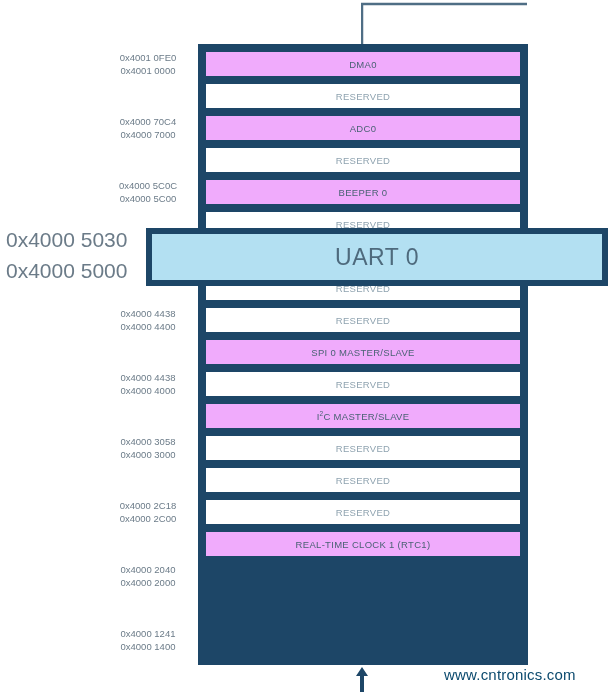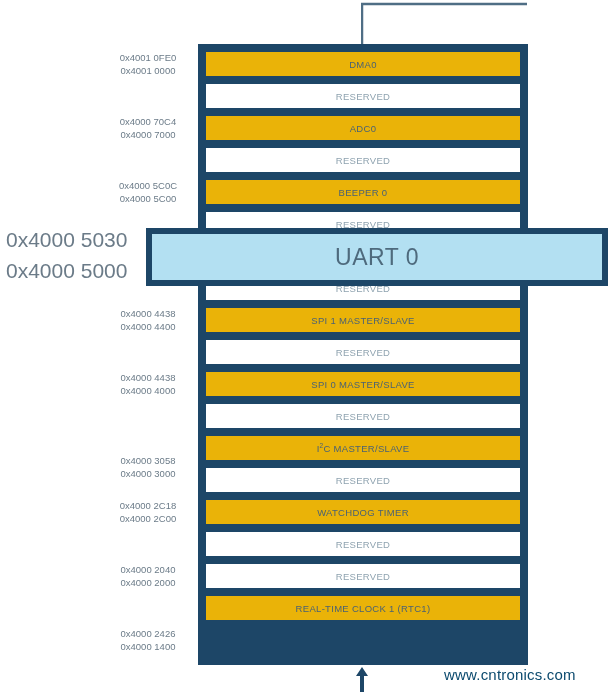--- a/index.html
+++ b/index.html
@@ -54,21 +54,21 @@
     display: flex;
     align-items: center;
     justify-content: center;
     box-sizing: border-box;
     font-size: 9.5px;
     letter-spacing: 0.3px;
     color: #4a6274;
     white-space: nowrap;
   }
   .mem-row.periph {
-    background: #eab308;
+    background: #f0abfc;
   }
   .mem-row.reserved {
     background: #ffffff;
     color: #8fa3b0;
   }
   .mem-row sup {
     font-size: 6.5px;
     vertical-align: super;
     line-height: 0;
   }
@@ -173,34 +173,34 @@
         <span class="addr-lo">0x4000 5C00</span>
       </div>
       <div class="addr-label" style="top: 307px;">
         <span class="addr-hi">0x4000 4438</span>
         <span class="addr-lo">0x4000 4400</span>
       </div>
       <div class="addr-label" style="top: 371px;">
         <span class="addr-hi">0x4000 4438</span>
         <span class="addr-lo">0x4000 4000</span>
       </div>
-      <div class="addr-label" style="top: 454px;">
+      <div class="addr-label" style="top: 435px;">
         <span class="addr-hi">0x4000 3058</span>
         <span class="addr-lo">0x4000 3000</span>
       </div>
       <div class="addr-label" style="top: 499px;">
         <span class="addr-hi">0x4000 2C18</span>
         <span class="addr-lo">0x4000 2C00</span>
       </div>
       <div class="addr-label" style="top: 563px;">
         <span class="addr-hi">0x4000 2040</span>
         <span class="addr-lo">0x4000 2000</span>
       </div>
       <div class="addr-label" style="top: 627px;">
-        <span class="addr-hi">0x4000 2426</span>
+        <span class="addr-hi">0x4000 1241</span>
         <span class="addr-lo">0x4000 1400</span>
       </div>
     </div>
 
   <div id="memory-column">
     <div id="memory-rows">
         <div class="mem-row periph">
           <span>DMA0</span>
         </div>
         <div class="mem-row reserved">
@@ -217,40 +217,34 @@
         </div>
         <div class="mem-row reserved">
           <span>RESERVED</span>
         </div>
         <div class="mem-row periph">
           <span>UART 0</span>
         </div>
         <div class="mem-row reserved">
           <span>RESERVED</span>
         </div>
-        <div class="mem-row periph">
-          <span>SPI 1 MASTER/SLAVE</span>
-        </div>
         <div class="mem-row reserved">
           <span>RESERVED</span>
         </div>
         <div class="mem-row periph">
           <span>SPI 0 MASTER/SLAVE</span>
         </div>
         <div class="mem-row reserved">
           <span>RESERVED</span>
         </div>
         <div class="mem-row periph">
           <span>I<sup>2</sup>C MASTER/SLAVE</span>
         </div>
         <div class="mem-row reserved">
           <span>RESERVED</span>
-        </div>
-        <div class="mem-row periph">
-          <span>WATCHDOG TIMER</span>
         </div>
         <div class="mem-row reserved">
           <span>RESERVED</span>
         </div>
         <div class="mem-row reserved">
           <span>RESERVED</span>
         </div>
         <div class="mem-row periph">
           <span>REAL-TIME CLOCK 1 (RTC1)</span>
         </div>

